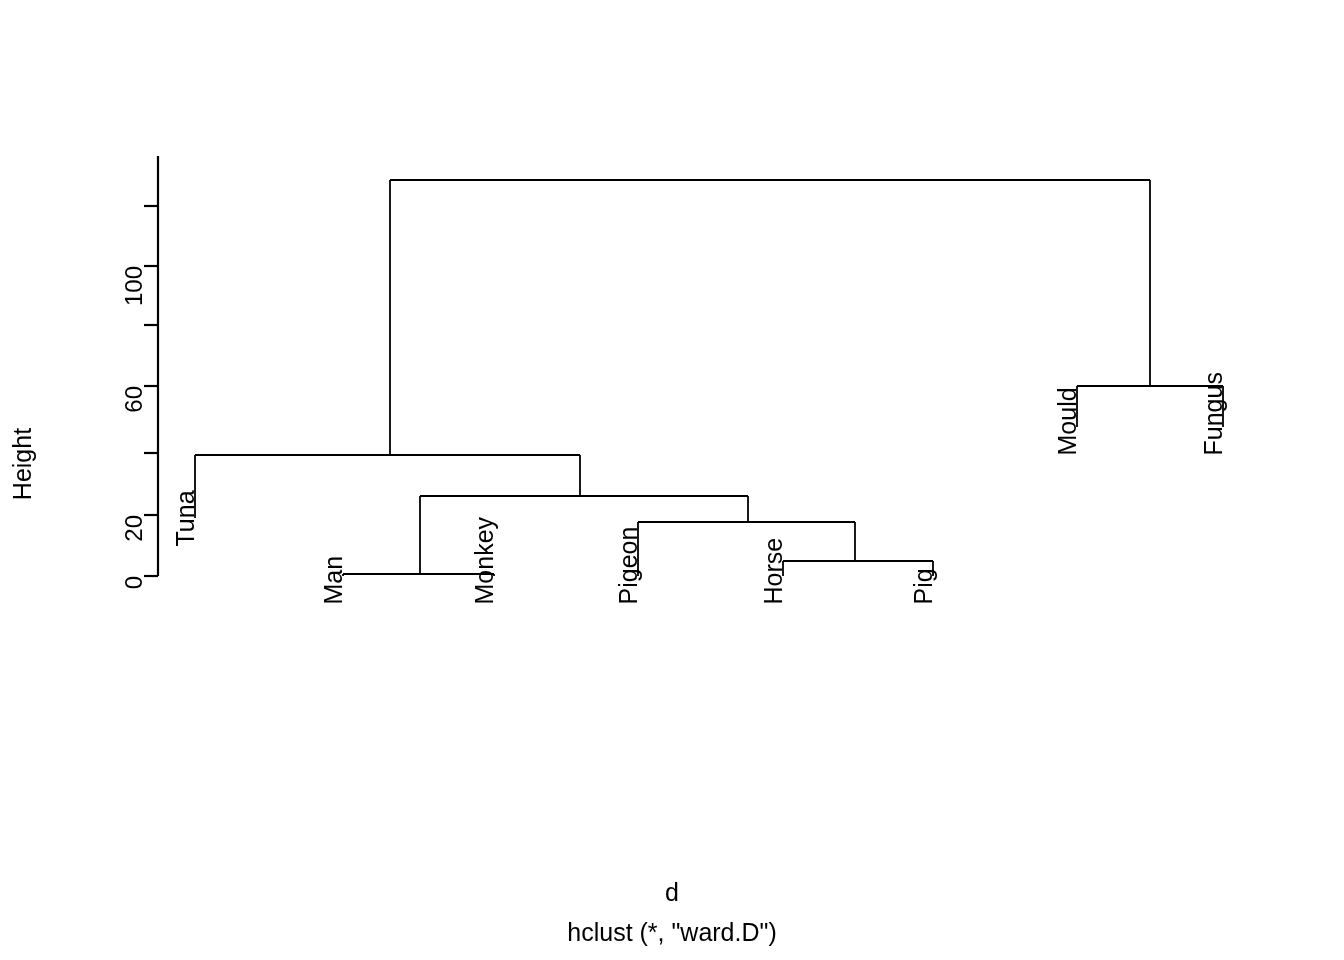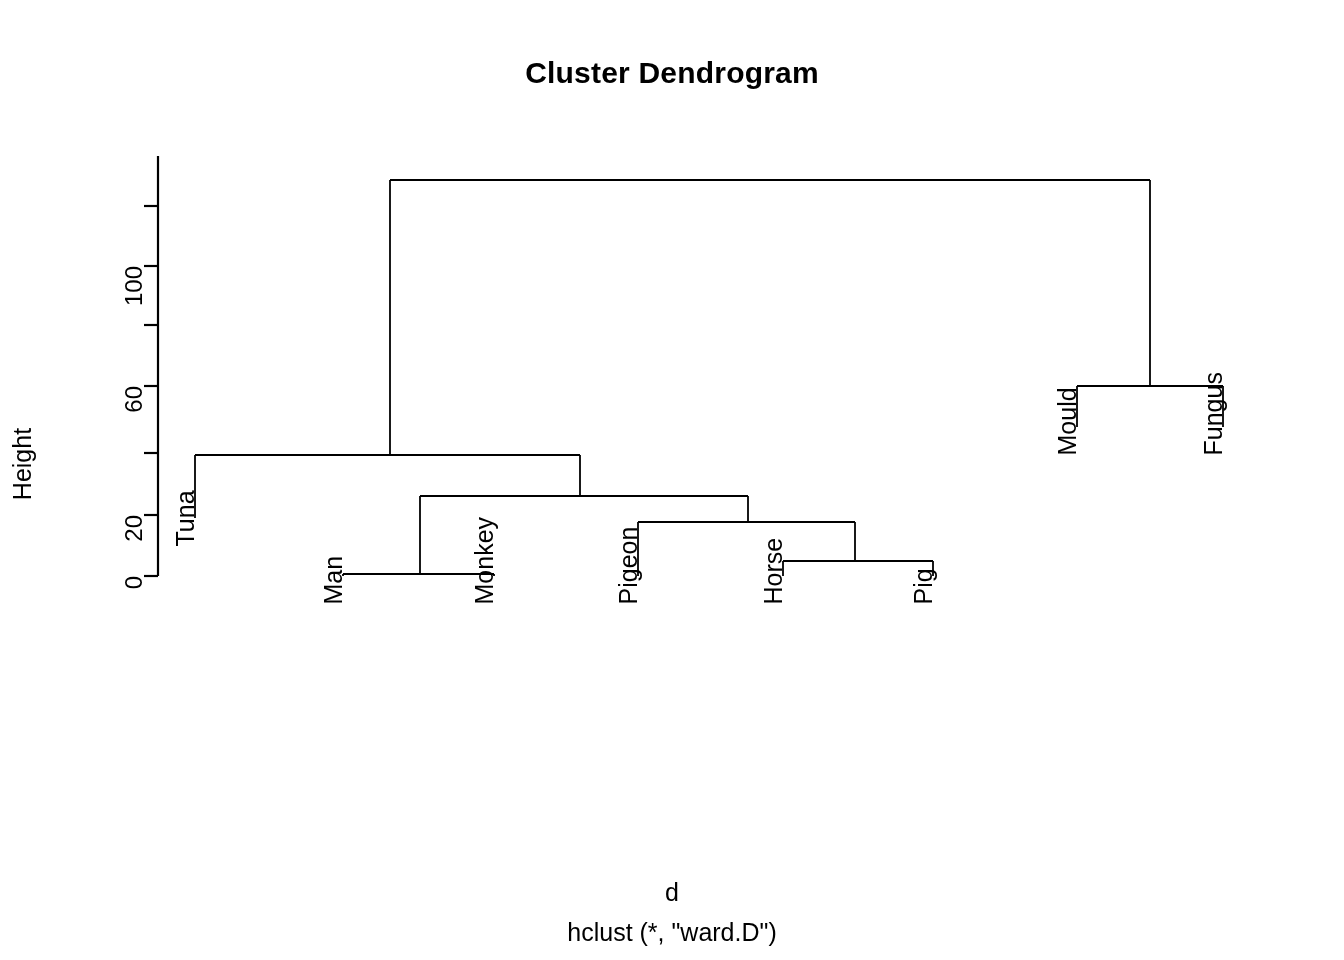--- a/index.html
+++ b/index.html
@@ -75,21 +75,20 @@
     transform: rotate(-90deg);
     transform-origin: 0 50%;
     text-align: left;
   }
 </style>
 </head>
 <body>
 
 <div id="page">
 
-  <div class="title">Cluster Dendrogram</div>
 
   <svg id="plot-svg" viewBox="0 0 1344 960" preserveAspectRatio="none" aria-hidden="true">
     <g id="axis-group" stroke="#000000" stroke-width="2.2" fill="none" stroke-linecap="butt">
         <line x1="158" y1="156" x2="158" y2="576"></line>
         <line x1="144" y1="576" x2="158" y2="576"></line>
         <line x1="144" y1="515" x2="158" y2="515"></line>
         <line x1="144" y1="453" x2="158" y2="453"></line>
         <line x1="144" y1="386" x2="158" y2="386"></line>
         <line x1="144" y1="325" x2="158" y2="325"></line>
         <line x1="144" y1="266" x2="158" y2="266"></line>

